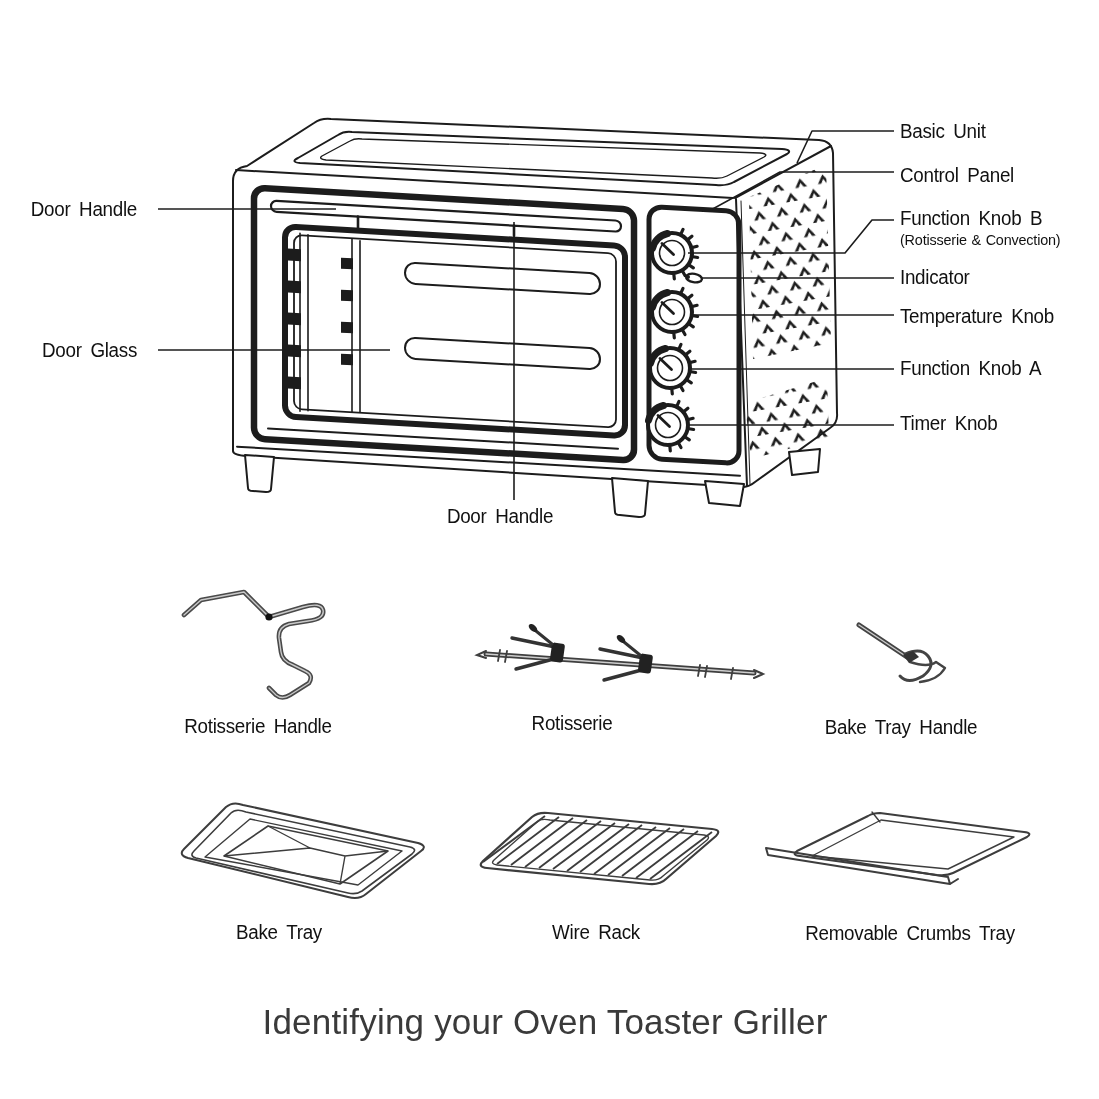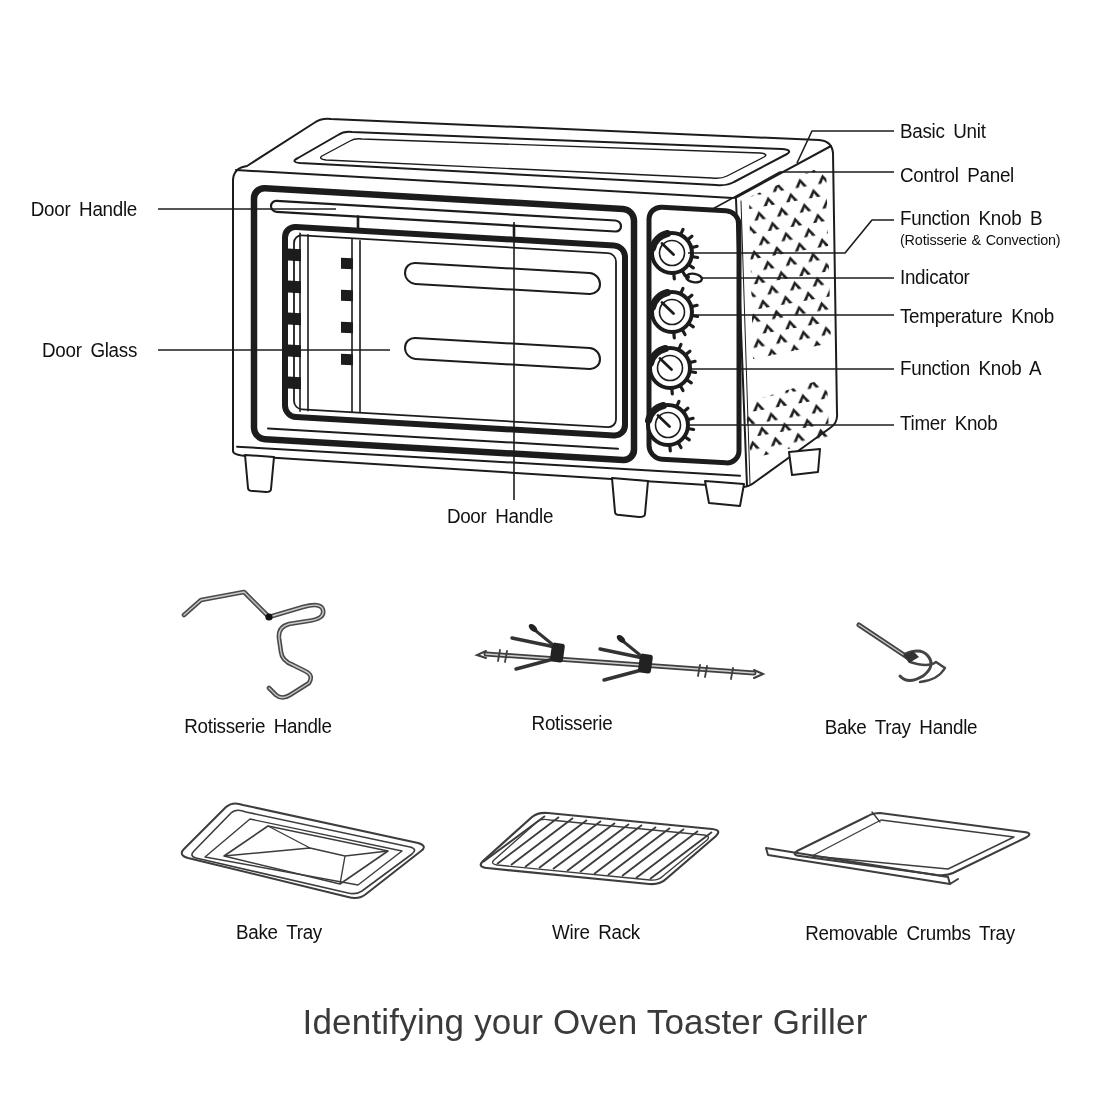--- a/index.html
+++ b/index.html
@@ -176,14 +176,14 @@
   <div class="lbl centered" style="left:500px;top:505px;">Door Handle</div>
 
   <div class="lbl centered" style="left:258px;top:715px;">Rotisserie Handle</div>
   <div class="lbl centered" style="left:572px;top:712px;">Rotisserie</div>
   <div class="lbl centered" style="left:901px;top:716px;">Bake Tray Handle</div>
 
   <div class="lbl centered" style="left:279px;top:921px;">Bake Tray</div>
   <div class="lbl centered" style="left:596px;top:921px;">Wire Rack</div>
   <div class="lbl centered" style="left:910px;top:922px;">Removable Crumbs Tray</div>
 
-  <div class="title" style="left:545px;top:1002px;margin-left:40px;">Identifying your Oven Toaster Griller</div>
+  <div class="title" style="left:545px;top:1002px;">Identifying your Oven Toaster Griller</div>
 </div>
 
 </body></html>

